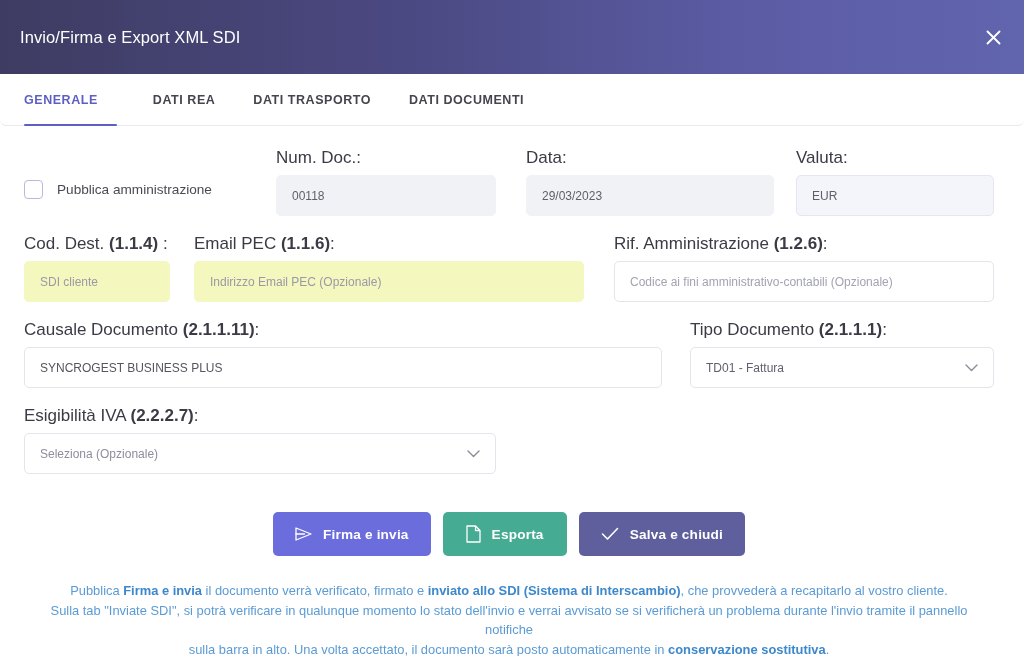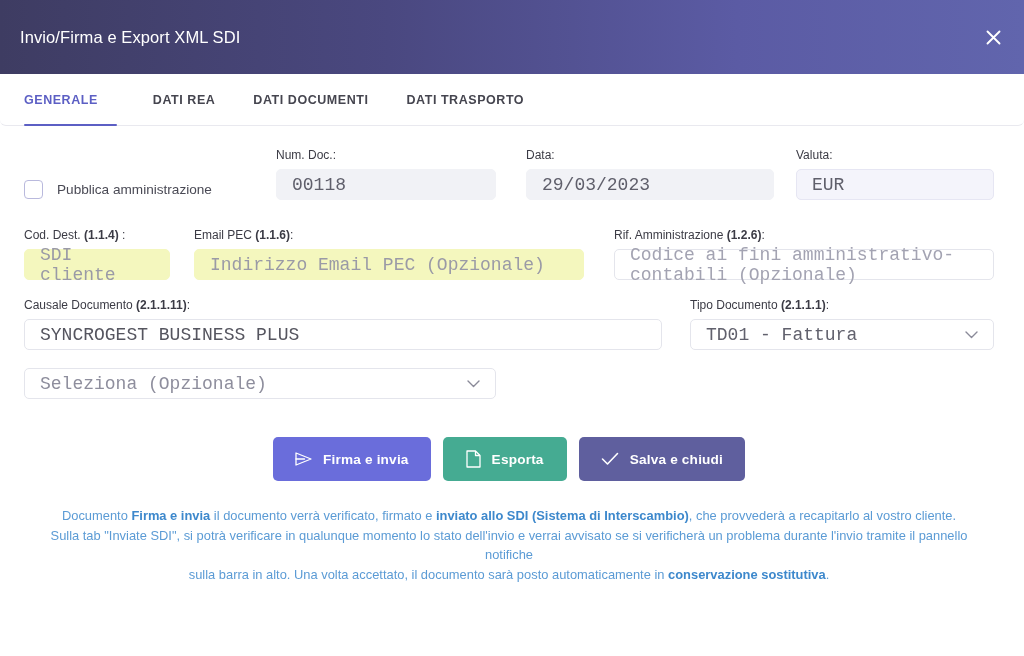--- a/index.html
+++ b/index.html
@@ -77,36 +77,35 @@
   .body {
     flex: 1;
     padding: 22px 30px 0 24px;
     position: relative;
   }
 
   .row { display: flex; }
 
   .field { display: flex; flex-direction: column; }
   .flabel {
-    font-size: 12px;
+    font-size: 17px;
     color: #3b3b45;
     margin-bottom: 7px;
     white-space: nowrap;
   }
   .flabel b { font-weight: 700; }
 
   .fbox {
-    height: 31px;
+    height: 41px;
     border-radius: 5px;
     display: flex; align-items: center;
     padding: 0 15px;
-    font-size: 18px;
+    font-size: 12px;
     color: #5c5c68;
     border: 1px solid transparent;
-    font-family: Liberation Mono, monospace;
   }
   .fbox.grey   { background: #f1f2f6; border-color: #f1f2f6; color: #5f5f6b; }
   .fbox.lav    { background: #f4f4fb; border-color: #e6e6f3; color: #5f5f6b; }
   .fbox.yellow { background: #f4f7be; border-color: #f4f7be; color: #9a9aa6; }
   .fbox.white  { background: #ffffff; border-color: #e4e5ec; color: #a3a3b2; }
   .fbox.white.filled { color: #55555f; }
   .fbox.select { background: #ffffff; border-color: #e4e5ec; color: #61616d; justify-content: space-between; }
   .fbox.select.ph { color: #8e8e9d; gap: 8px; }
   .chev { margin-left: 10px; display: flex; align-items: center; }
 
@@ -171,24 +170,24 @@
   </div>
 
   <div class="tabbar">
     <div class="tab active">
       <span>GENERALE</span>
     </div>
     <div class="tab">
       <span>DATI REA</span>
     </div>
     <div class="tab">
+      <span>DATI TRASPORTO</span>
+    </div>
+    <div class="tab">
       <span>DATI DOCUMENTI</span>
-    </div>
-    <div class="tab">
-      <span>DATI TRASPORTO</span>
     </div>
   </div>
 
   <div class="body">
 
     <div class="row">
 
       <div style="width:252px;">
         <div class="cbwrap">
           <div class="cbox"></div>
@@ -246,20 +245,21 @@
                 <path d="M1 1 L6.5 6.5 L12 1" stroke="#8a8a99" stroke-width="1.4" fill="none" stroke-linecap="round" stroke-linejoin="round"></path>
               </svg>
           </span>
         </div>
       </div>
     </div>
 
     <div class="row" style="margin-top:18px;">
 
       <div class="field" style="width:472px; margin-right:28px;">
+        <div class="flabel"><span>Esigibilità IVA </span><b>(2.2.2.7)</b><span>:</span></div>
         <div class="fbox select ph">
           <span>Seleziona (Opzionale)</span>
           <span class="chev">
             <svg width="13" height="8" viewBox="0 0 13 8">
                 <path d="M1 1 L6.5 6.5 L12 1" stroke="#8a8a99" stroke-width="1.4" fill="none" stroke-linecap="round" stroke-linejoin="round"></path>
               </svg>
           </span>
         </div>
       </div>
 
@@ -291,19 +291,19 @@
         <span>
           <svg width="18" height="14" viewBox="0 0 18 14">
             <path d="M1.5 7 L6.5 12 L16.5 1.5" fill="none" stroke="#ffffff" stroke-width="1.6" stroke-linecap="round" stroke-linejoin="round"></path>
           </svg>
         </span>
         <span>Salva e chiudi</span>
       </button>
     </div>
 
     <div class="note">
-      <div><span>Documento </span><b>Firma e invia</b><span> il documento verrà verificato, firmato e </span><b>inviato allo SDI (Sistema di Interscambio)</b><span>, che provvederà a recapitarlo al vostro cliente.</span></div>
+      <div><span>Pubblica </span><b>Firma e invia</b><span> il documento verrà verificato, firmato e </span><b>inviato allo SDI (Sistema di Interscambio)</b><span>, che provvederà a recapitarlo al vostro cliente.</span></div>
       <div>Sulla tab "Inviate SDI", si potrà verificare in qualunque momento lo stato dell'invio e verrai avvisato se si verificherà un problema durante l'invio tramite il pannello notifiche</div>
       <div><span>sulla barra in alto. Una volta accettato, il documento sarà posto automaticamente in </span><b>conservazione sostitutiva</b><span>.</span></div>
     </div>
 
   </div>
 </div>
 
 </body></html>

